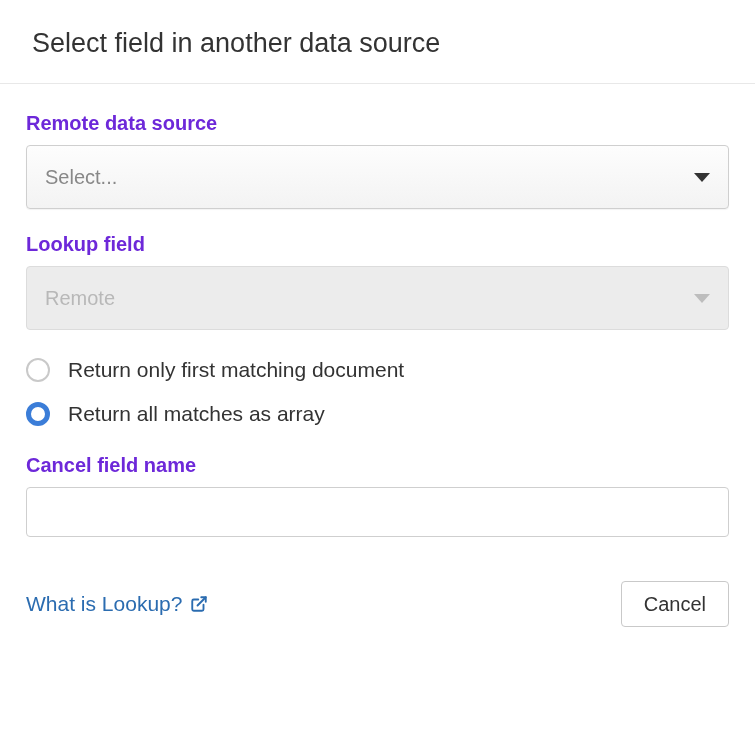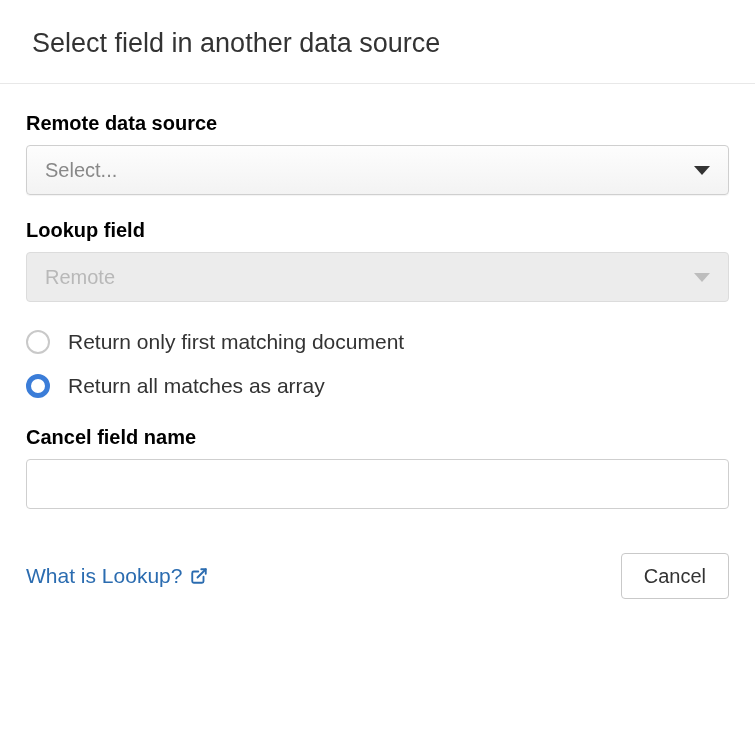--- a/index.html
+++ b/index.html
@@ -24,27 +24,27 @@
     }
     .body {
       padding: 28px 26px 0 26px;
     }
     .field-group {
       margin-bottom: 24px;
     }
     .field-label {
       font-size: 20px;
       font-weight: 600;
-      color: #000000;
+      color: #6d28d9;
       margin-bottom: 10px;
       display: block;
     }
     .select-box {
       width: 100%;
-      height: 50px;
+      height: 64px;
       border: 1px solid #cfcfcf;
       border-radius: 4px;
       background: linear-gradient(#fdfdfd, #f3f3f3);
       display: flex;
       align-items: center;
       justify-content: space-between;
       padding: 0 18px;
       cursor: pointer;
       box-shadow: 0 1px 1px rgba(0,0,0,0.05);
     }

